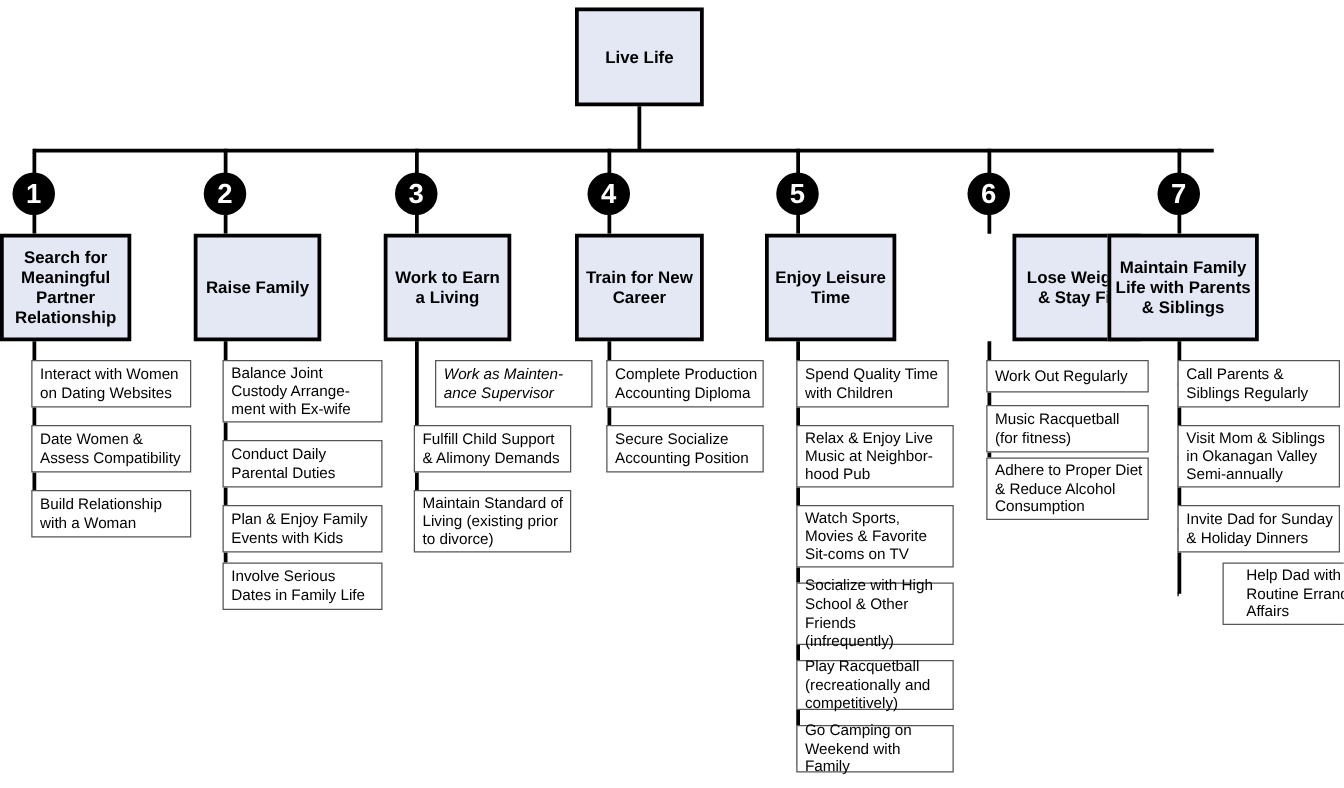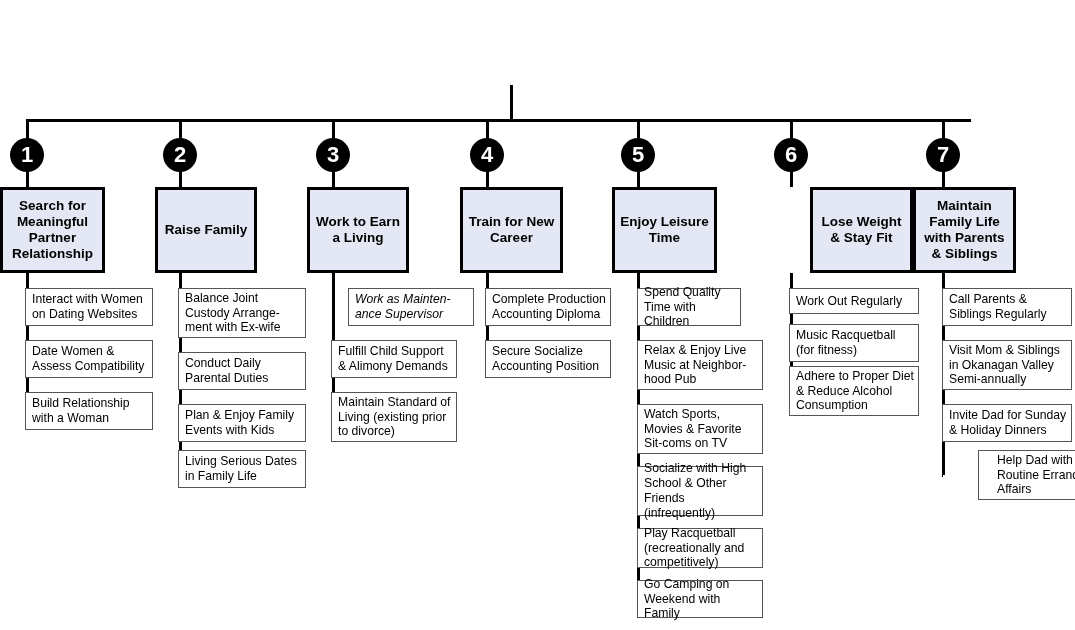--- a/index.html
+++ b/index.html
@@ -32,20 +32,23 @@
         box-sizing:border-box;display:flex;align-items:center;
         font-size:12.2px;line-height:1.22;color:#000000;
         padding:3px 4px 3px 6px;}
   .leaf span{display:block;}
 </style>
 </head>
 <body>
 
 <div id="chart">
 
+  <div class="node" id="root-node" style="left:460px;top:6px;width:103px;height:79px;">
+    <span>Live Life</span>
+  </div>
 
   <div class="line vline" style="left:510px;top:85px;height:36px;"></div>
 
   <div class="line hline" style="left:27px;top:119px;width:944px;"></div>
 
   <div id="branches">
       <div class="line vline" style="left: 26px; top: 119px; height: 68px;"></div>
       <div class="badge" style="left: 10px; top: 138px;">
         <span>1</span>
       </div>
@@ -80,21 +83,21 @@
       <div class="stub" style="left: 179px; top: 370px; width: 0px;"></div>
       <div class="leaf" style="left: 178px; top: 352px; width: 128px; height: 38px;">
         <span>Conduct Daily Parental Duties</span>
       </div>
       <div class="stub" style="left: 179px; top: 422px; width: 0px;"></div>
       <div class="leaf" style="left: 178px; top: 404px; width: 128px; height: 38px;">
         <span>Plan &amp; Enjoy Family Events with Kids</span>
       </div>
       <div class="stub" style="left: 179px; top: 468px; width: 0px;"></div>
       <div class="leaf" style="left: 178px; top: 450px; width: 128px; height: 38px;">
-        <span>Living Serious Dates in Family Life</span>
+        <span>Involve Serious Dates in Family Life</span>
       </div>
       <div class="line vline" style="left: 332px; top: 119px; height: 68px;"></div>
       <div class="badge" style="left: 316px; top: 138px;">
         <span>3</span>
       </div>
       <div class="node" style="left: 307px; top: 187px; width: 102px; height: 86px;">
         <span>Work to Earn a Living</span>
       </div>
       <div class="spine" style="left: 332px; top: 273px; height: 144px;"></div>
       <div class="stub" style="left: 332px; top: 306px; width: 0px;"></div>
@@ -127,21 +130,21 @@
       </div>
       <div class="line vline" style="left: 637px; top: 119px; height: 68px;"></div>
       <div class="badge" style="left: 621px; top: 138px;">
         <span>5</span>
       </div>
       <div class="node" style="left: 612px; top: 187px; width: 105px; height: 86px;">
         <span>Enjoy Leisure Time</span>
       </div>
       <div class="spine" style="left: 637px; top: 273px; height: 338px;"></div>
       <div class="stub" style="left: 637px; top: 306px; width: 1px;"></div>
-      <div class="leaf" style="left: 637px; top: 288px; width: 104px; height: 38px;">
+      <div class="leaf" style="left: 637px; top: 288px; width: 122px; height: 38px;">
         <span>Spend Quality Time with Children</span>
       </div>
       <div class="stub" style="left: 637px; top: 364px; width: 1px;"></div>
       <div class="leaf" style="left: 637px; top: 340px; width: 126px; height: 50px;">
         <span>Relax &amp; Enjoy Live Music at Neighbor-hood Pub</span>
       </div>
       <div class="stub" style="left: 637px; top: 428px; width: 1px;"></div>
       <div class="leaf" style="left: 637px; top: 404px; width: 126px; height: 50px;">
         <span>Watch Sports, Movies &amp; Favorite Sit-coms on TV</span>
       </div>
@@ -174,21 +177,21 @@
         <span>Music Racquetball (for fitness)</span>
       </div>
       <div class="stub" style="left: 790px; top: 390px; width: 0px;"></div>
       <div class="leaf" style="left: 789px; top: 366px; width: 130px; height: 50px;">
         <span>Adhere to Proper Diet &amp; Reduce Alcohol Consumption</span>
       </div>
       <div class="line vline" style="left: 942px; top: 119px; height: 68px;"></div>
       <div class="badge" style="left: 926px; top: 138px;">
         <span>7</span>
       </div>
-      <div class="node" style="left: 913px; top: 187px; width: 103px; height: 86px;">
+      <div class="node" style="left: 886px; top: 187px; width: 121px; height: 86px;">
         <span>Maintain Family Life with Parents &amp; Siblings</span>
       </div>
       <div class="spine" style="left: 942px; top: 273px; height: 202px;"></div>
       <div class="stub" style="left: 942px; top: 306px; width: 1px;"></div>
       <div class="leaf" style="left: 942px; top: 288px; width: 130px; height: 38px;">
         <span>Call Parents &amp; Siblings Regularly</span>
       </div>
       <div class="stub" style="left: 942px; top: 364px; width: 1px;"></div>
       <div class="leaf" style="left: 942px; top: 340px; width: 130px; height: 50px;">
         <span>Visit Mom &amp; Siblings in Okanagan Valley Semi-annually</span>

